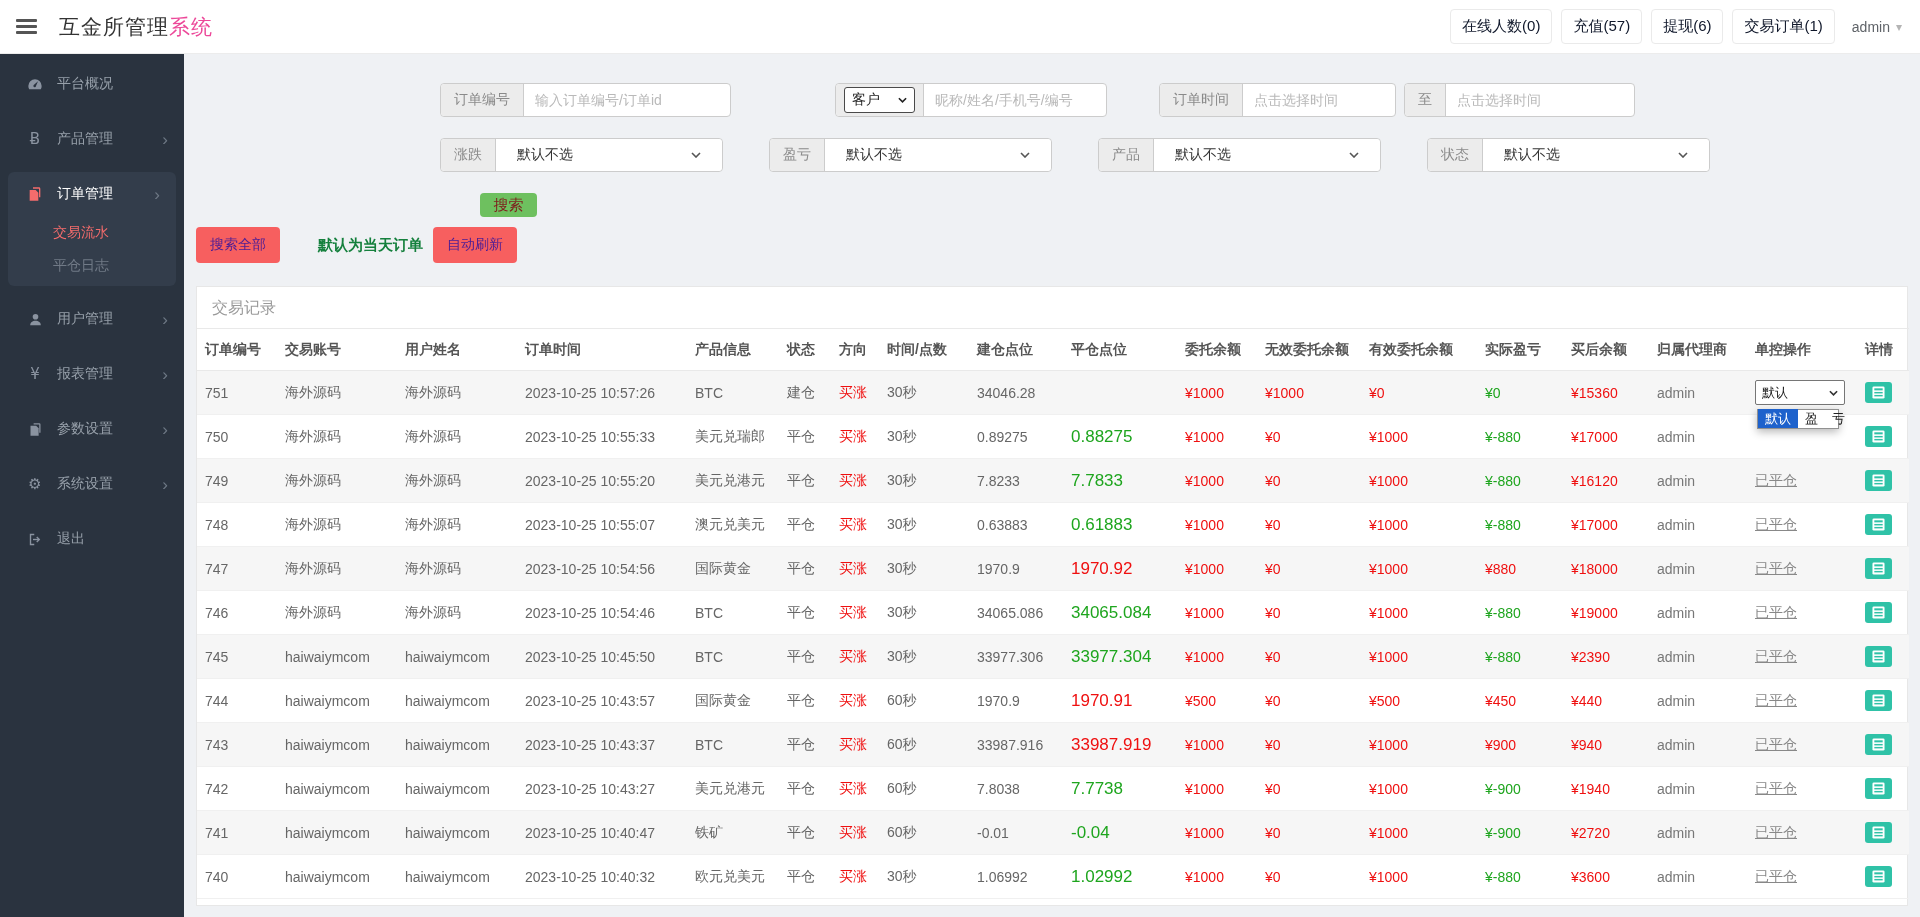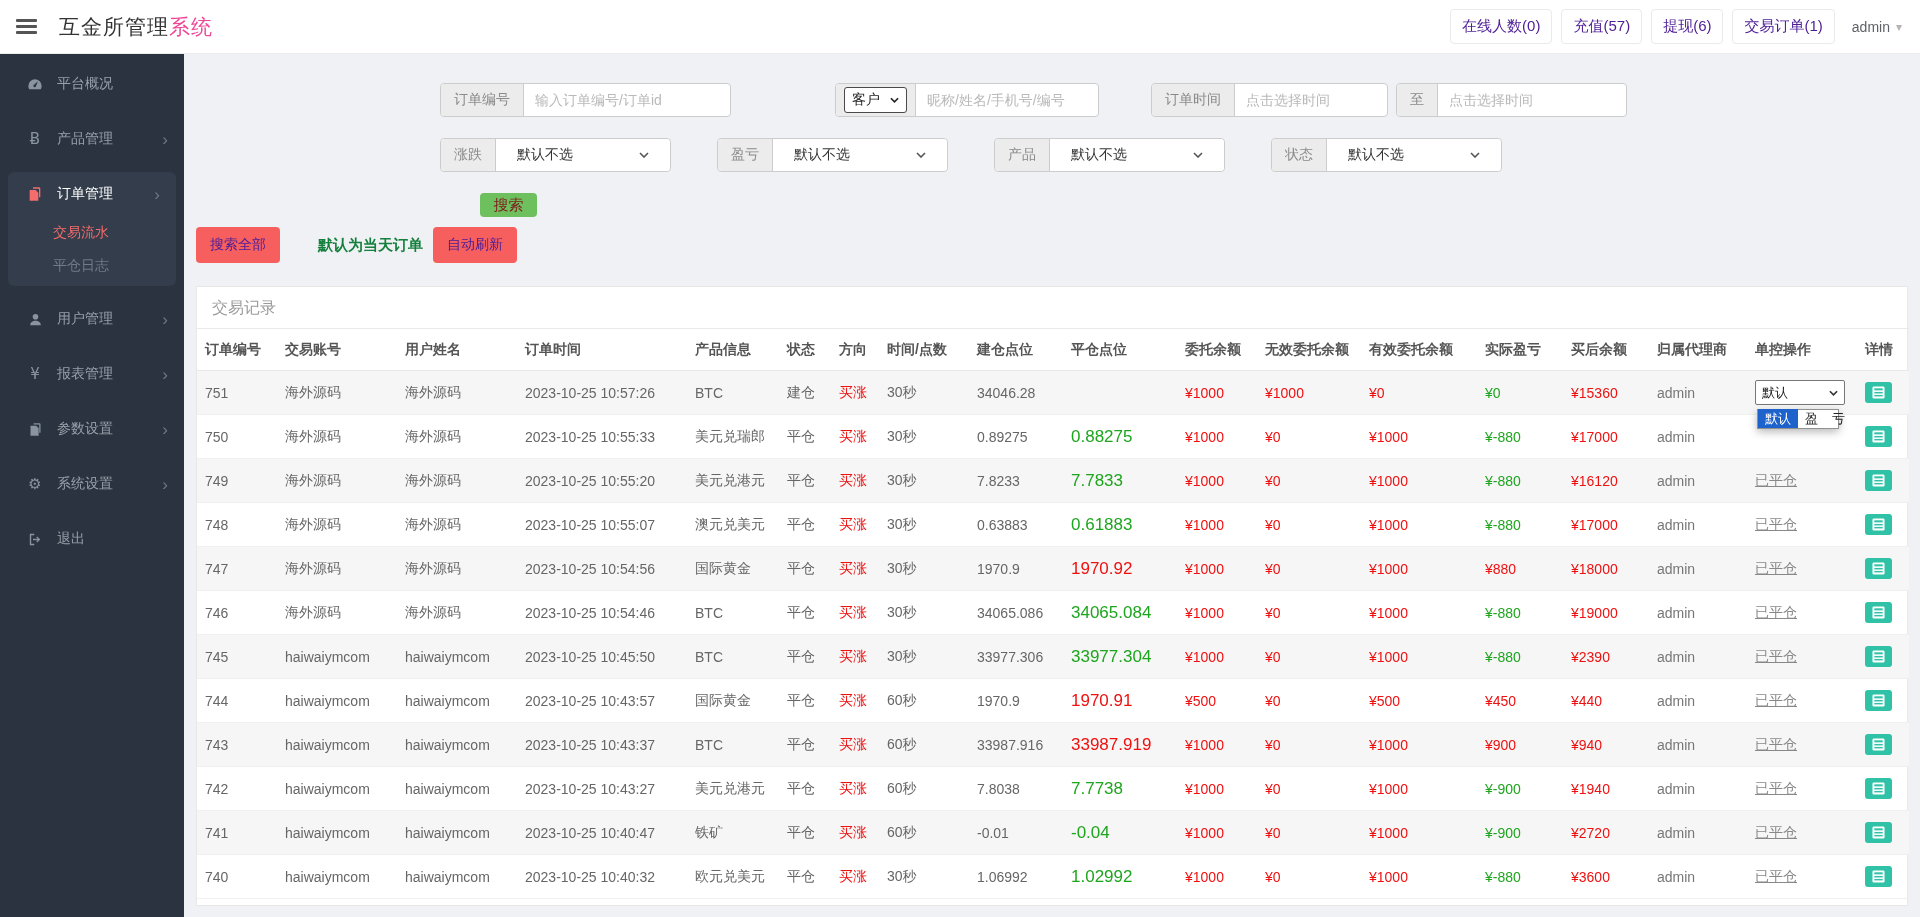--- a/index.html
+++ b/index.html
@@ -7,21 +7,21 @@
   body { font-family:"Liberation Sans","DejaVu Sans",sans-serif; background:#eff1f4; position:relative; }
 
   
   .topbar { position:absolute; top:0; left:0; right:0; height:54px; background:#fff;
             border-bottom:1px solid #ececec; display:flex; align-items:center; z-index:30; }
   .burger { width:21px; display:flex; flex-direction:column; gap:3.5px; margin-left:16px; cursor:pointer; }
   .burger i { display:block; height:2.6px; background:#555; border-radius:1px; }
   .brand { margin-left:22px; font-size:21px; color:#333; letter-spacing:1px; }
   .brand .accent { color:#ec4899; }
   .top-right { margin-left:auto; display:flex; align-items:center; gap:9px; margin-right:18px; }
-  .badge { border:1px solid #eaeaea; border-radius:4px; background:#fff; color:#4c1d95;
+  .badge { border:1px solid #eaeaea; border-radius:4px; background:#fff; color:#0f172a;
            font-size:15px; padding:7px 11px; cursor:pointer; }
   .admin { color:#5f6368; font-size:14px; margin-left:8px; display:flex; align-items:center; gap:6px; cursor:pointer; }
   .admin .caret { color:#b4b4b4; font-size:12px; }
 
   
   .sidebar { position:absolute; top:54px; left:0; bottom:0; width:184px; background:#2a333f;
              padding-top:8px; color:#97a0aa; }
   .sitem { height:44px; display:flex; align-items:center; padding-left:26px; margin-bottom:11px;
            font-size:14px; cursor:pointer; }
   .sitem .icon { width:18px; display:inline-flex; justify-content:center; color:#8a93a0; }
@@ -38,23 +38,23 @@
   .main { position:absolute; top:54px; left:184px; right:0; bottom:0; padding:0 12px; overflow:hidden; }
 
   .frow { display:flex; align-items:center; margin-left:244px; }
   .frow1 { margin-top:29px; } .frow2 { margin-top:21px; }
   .igroup { display:flex; height:34px; border:1px solid #ccc; border-radius:4px; background:#fff; overflow:visible; }
   .ilabel { background:#ececec; color:#8a8a8a; font-size:14px; display:flex; align-items:center;
             padding:0 13px; border-right:1px solid #ccc; border-radius:4px 0 0 4px; white-space:nowrap; }
   .itext { border:none; outline:none; padding:0 11px; font-size:14px; color:#333; background:transparent; }
   .itext::placeholder { color:#b9b9b9; }
   .mini-select { border:1px solid #4a4a4a; border-radius:3px; background:#fff; height:26px;
-                 display:flex; align-items:center; gap:10px; padding:0 7px; font-size:14px; color:#222; cursor:pointer; }
+                 display:flex; align-items:center; gap:18px; padding:0 7px; font-size:14px; color:#222; cursor:pointer; }
   .fselect { display:flex; align-items:center; justify-content:space-between; padding:0 21px;
-             width:174px; font-size:14px; color:#333; background:#fff; cursor:pointer; border-radius:0 4px 4px 0; }
+             width:226px; font-size:14px; color:#333; background:#fff; cursor:pointer; border-radius:0 4px 4px 0; }
   .chev { flex:0 0 auto; }
 
   .search-row { margin-left:284px; margin-top:21px; }
   .btn-search { background:#6ec05f; color:#7f1d1d; border:none; border-radius:4px; width:57px; height:24px;
                 font-size:15px; cursor:pointer; font-family:inherit; }
   .btns-row { margin-top:10px; display:flex; align-items:center; }
   .btn-red { background:#f75f5f; color:#4c1d95; border:none; border-radius:4px; height:36px; padding:0 14px;
              font-size:14px; cursor:pointer; font-family:inherit; }
   .note-red { color:#15803d; font-weight:bold; font-size:15px; margin:0 10px 0 38px; }
 

